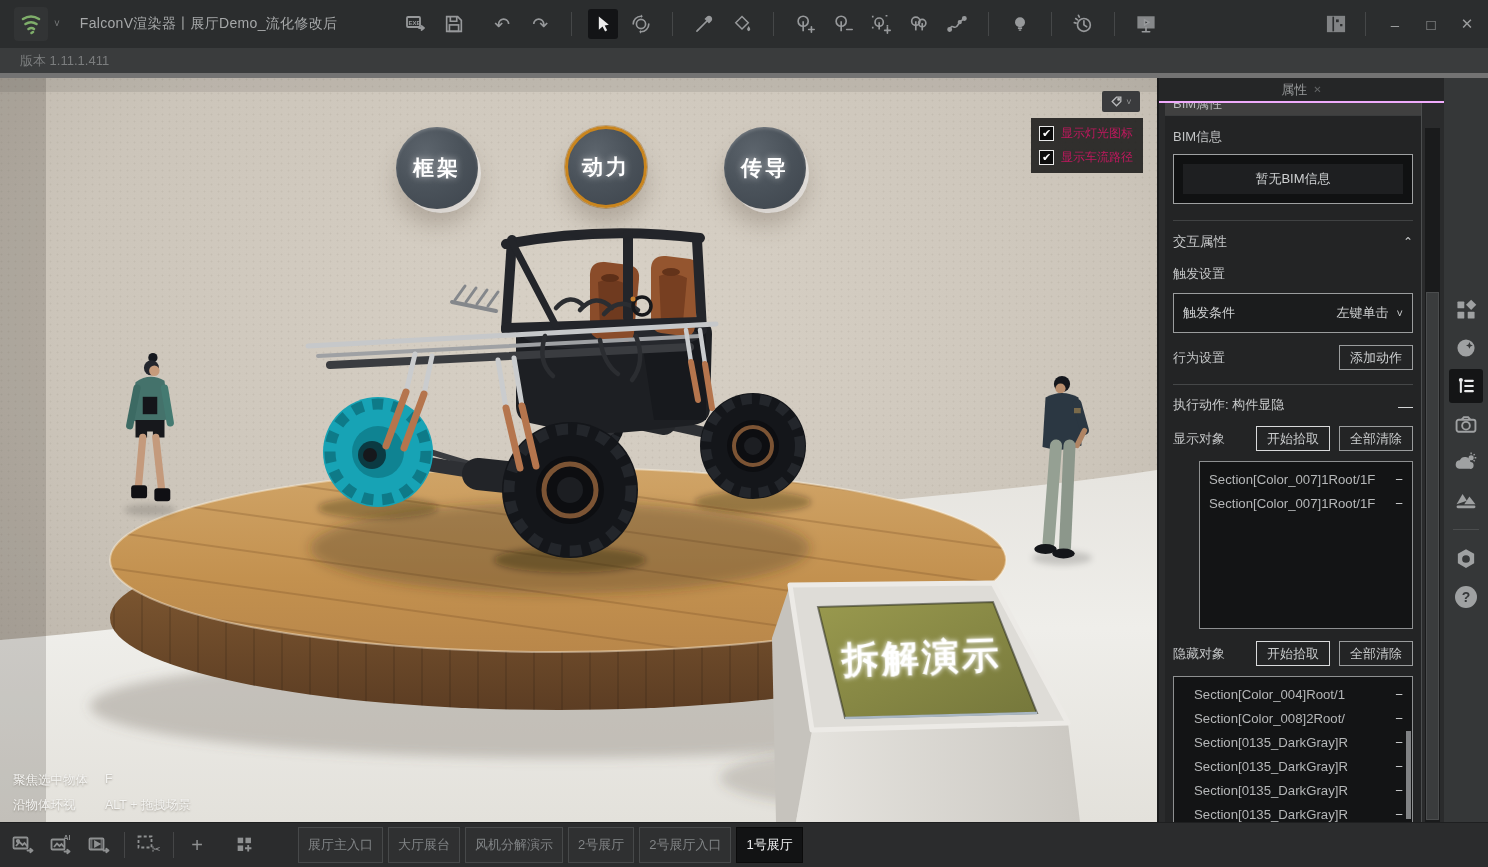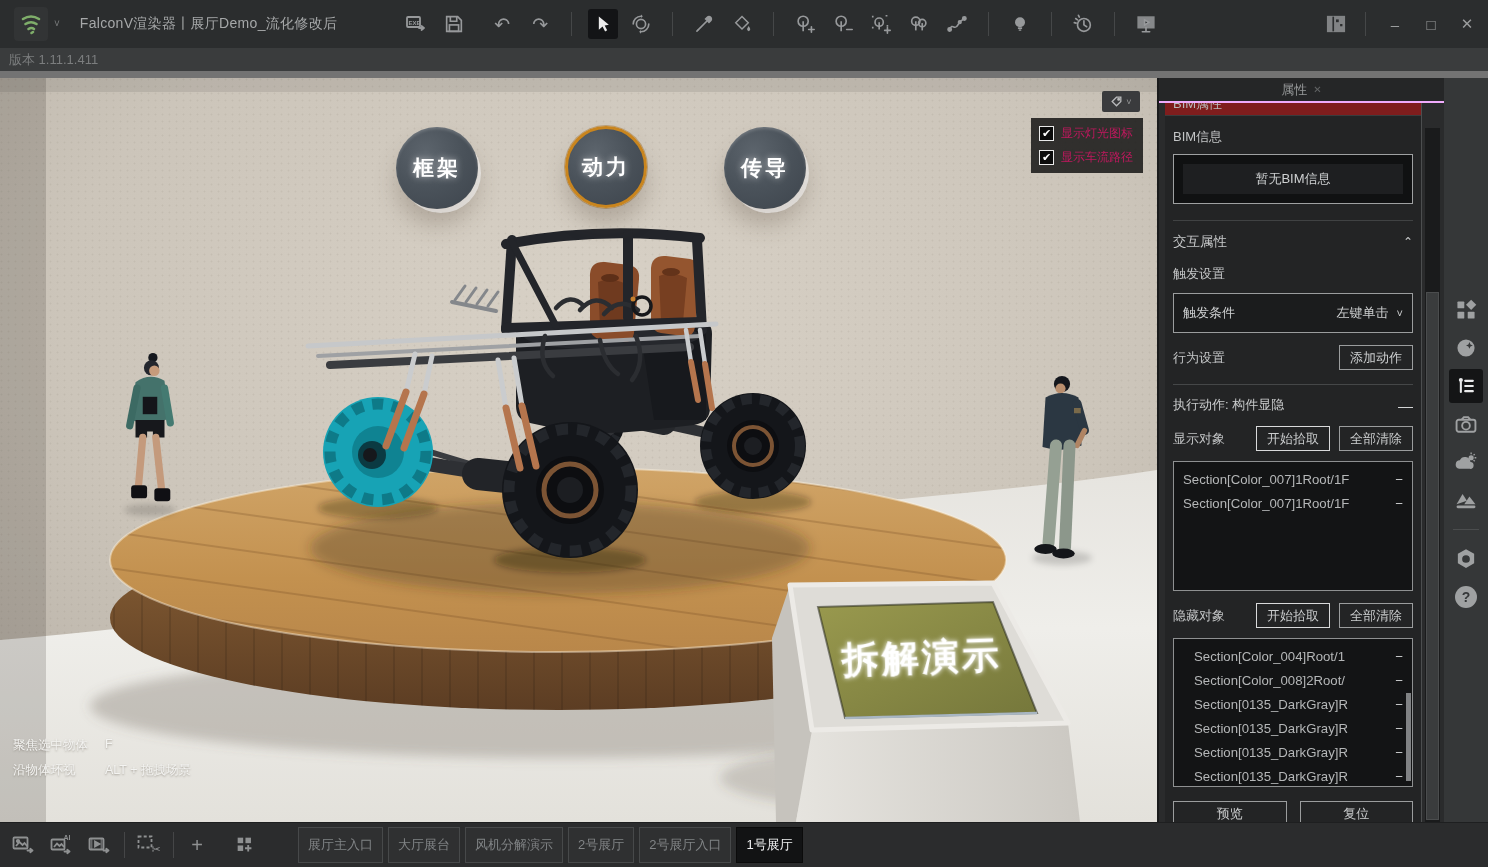--- a/index.html
+++ b/index.html
@@ -17,21 +17,21 @@
   .tb-ic.active { background:#131416; color:#ececec; }
   .tb-sep { width:1px; height:24px; background:#454748; margin:0 8px; flex:0 0 auto; }
   .grp { display:flex; align-items:center; gap:8px; }
   .grp-file { margin-left:64px; }
   .grp-tools { margin-left:18px; }
   .grp-right { margin-left:auto; margin-right:6px; gap:6px; }
   .uglyph { font-size:19px; line-height:1; }
   .winbtn { width:30px; height:30px; display:flex; align-items:center; justify-content:center; color:#9b9d9e; font-size:15px; }
 
   
-  .versionbar { height:30px; background:#3a3c3d; color:#7b7d7e; font-size:13px; display:flex; align-items:center; padding-left:9px; border-bottom:7px solid #737373; }
+  .versionbar { height:30px; background:#3a3c3d; color:#7b7d7e; font-size:13px; display:flex; align-items:center; padding-left:20px; border-bottom:5px solid #737373; }
 
   
   .main { display:flex; height:744px; }
 
   
   .viewport { position:relative; width:1157px; height:744px; background:#cfc8be; overflow:hidden; }
   .scene { position:absolute; inset:0; }
 
   .hotspot { position:absolute; width:82px; height:82px; border-radius:50%;
     background: radial-gradient(circle at 36% 30%, #5c646c 0%, #4a525a 48%, #3d444c 100%);
@@ -45,34 +45,34 @@
     display:flex; align-items:center; justify-content:center; gap:3px; color:#b9babb; }
   .tag-btn .chev { font-size:9px; color:#9a9b9c; }
 
   .overlay-box { position:absolute; top:40px; right:14px; width:112px; background:rgba(17,17,17,.83);
     padding:7px 8px; display:flex; flex-direction:column; gap:7px; }
   .cb-row { display:flex; align-items:center; gap:7px; }
   .cb { width:15px; height:15px; background:#0c0c0c; border:1.5px solid #e9e9e9; color:#fff; font-size:11px;
     display:flex; align-items:center; justify-content:center; line-height:1; flex:0 0 auto; }
   .cb-label { color:#be185d; font-size:12px; white-space:nowrap; }
 
-  .hints { position:absolute; left:13px; top:659px; display:flex; flex-direction:column; gap:8px; }
+  .hints { position:absolute; left:13px; top:694px; display:flex; flex-direction:column; gap:8px; }
   .hint-row { display:flex; font-size:12.5px; color:#f4f4f2; text-shadow:0 1px 2px rgba(80,70,60,.45); }
   .hint-label { width:92px; }
   .hint-key { }
 
   
   .panel { position:relative; width:287px; background:#2a2b2c; border-left:2px solid #1a1b1c; display:flex; flex-direction:column; font-size:13px; }
   .panel-tabbar { height:25px; background:#252627; border-bottom:2px solid #f0abfc; display:flex; align-items:center; justify-content:center; gap:6px; color:#97999a; flex:0 0 auto; }
   .panel-tab-close { color:#626465; font-size:10px; }
   .panel-body { position:relative; flex:1; overflow:hidden; }
   .panel-content { position:absolute; left:6px; top:0; width:257px; bottom:0; border-right:1px solid #4c4e4f; background:#232425; padding:0 0 0 0; }
   .pc-inner { padding:0 8px; }
 
-  .section-clipped { height:13px; overflow:hidden; background:#7f1d1d; border-bottom:1px solid #3a3c3d; position:relative; }
+  .section-clipped { height:13px; overflow:hidden; background:#404040; border-bottom:1px solid #3a3c3d; position:relative; }
   .section-clipped .t { display:block; margin-top:-8px; color:#b9bbbc; font-size:13px; padding-left:8px; }
   .section-clipped .c { position:absolute; right:10px; top:-7px; color:#9a9c9d; font-size:11px; }
 
   .plabel { color:#c3c5c6; }
   .row-bim-label { margin:12px 0 8px; }
   .bim-box { border:1px solid #9fa1a2; background:#101112; padding:9px; }
   .bim-box-inner { background:#1e1f21; height:30px; display:flex; align-items:center; justify-content:center; color:#cfd1d2; }
 
   .section-head { display:flex; align-items:center; justify-content:space-between; border-top:1px solid #404243; margin-top:16px; padding-top:12px; color:#c6c8c9; font-size:13.5px; }
   .section-head .chev { font-size:12px; color:#c6c8c9; }
@@ -89,21 +89,21 @@
   .pbtn.bright { border-color:#d9dadb; }
 
   .divider { border-top:1px solid #454748; margin-top:14px; }
   .action-row { display:flex; align-items:center; justify-content:space-between; margin-top:11px; color:#c9cbcc; }
   .action-minus { color:#d2d4d5; font-size:15px; }
 
   .pick-row { display:flex; align-items:center; gap:9px; margin-top:12px; }
   .pick-row .plabel { margin-right:auto; }
 
   .obj-list { position:relative; margin-top:10px; border:1px solid #8e9091; background:#131415; padding:5px 9px; color:#b5b7b8; font-size:13.2px; overflow:hidden; }
-  .obj-list.h1 { height:130px; }
+  .obj-list.h1 { height:168px;margin-left:26px; }
   .obj-list.h2 { height:149px;padding-left:20px; }
   .obj-row { display:flex; align-items:center; justify-content:space-between; height:24px; }
   .obj-row .rm { color:#cfd1d2; }
   .list-thumb { position:absolute; right:1px; top:54px; width:5px; height:88px; background:#808284; }
 
   .btn-pair { display:flex; gap:13px; margin-top:14px; }
   .btn-pair .pbtn { flex:1; }
 
   .panel-scroll { position:absolute; right:4px; top:25px; bottom:0; width:15px; background:#1a1b1c; }
   .panel-scroll .thumb { position:absolute; left:1px; right:1px; top:164px; bottom:2px; background:#3a3c3d; border:1px solid #4b4d4e; }

